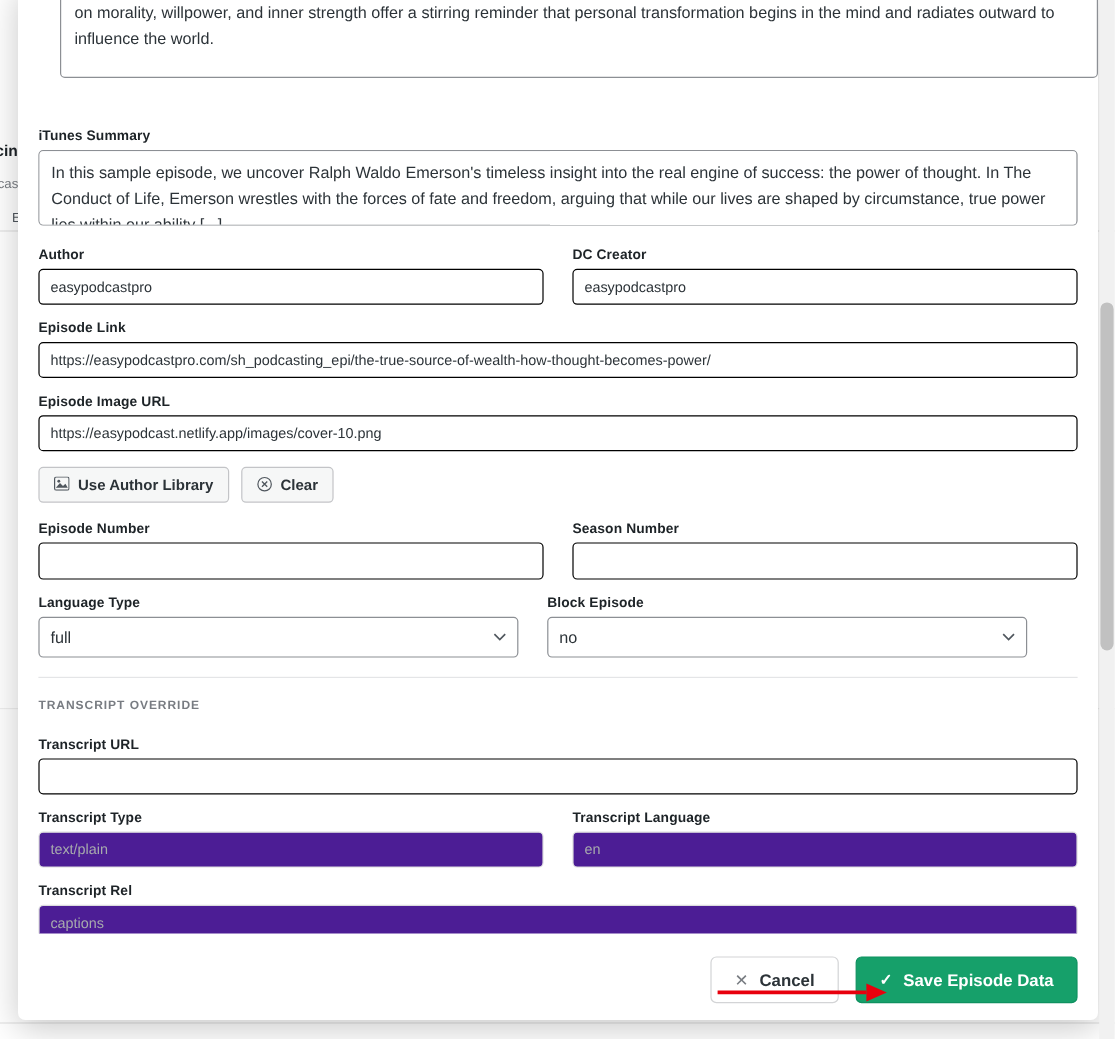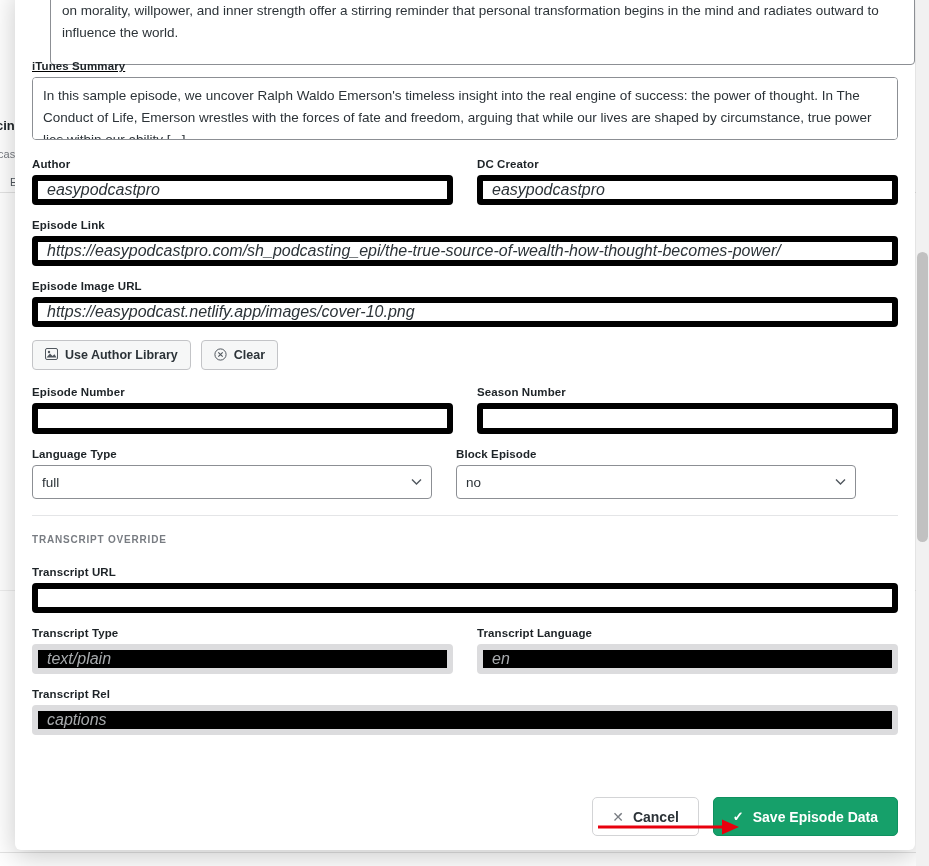--- a/index.html
+++ b/index.html
@@ -123,33 +123,32 @@
   }
   .row {
     display: flex;
     gap: 24px;
   }
   .col { flex: 1; min-width: 0; }
 
   .text-input {
     width: 100%;
     height: 30px;
-    border: 6px solid #000000;
+    border: 1px solid #000000;
     border-radius: 4px;
     background: #fff;
-    font-size: 16px;
+    font-size: 12px;
     color: #2c3338;
     padding: 0 9px;
     font-family: "Liberation Sans", sans-serif;
     outline: none;
-    font-style: italic;
   }
   .text-input::placeholder { color: #a7aaad; }
   .text-input.disabled {
-    background: #000000;
+    background: #4c1d95;
     border-color: #dcdcde;
     color: #a7aaad;
   }
   .select-box {
     position: relative;
     width: 100%;
     height: 25px;
   }
   select.select-ctl {
     width: 100%;
@@ -290,21 +289,21 @@
   <div class="bg-hr"></div>
   <div class="bg-hr2"></div>
   <div class="bg-hr3"></div>
 
   <div class="modal">
 
     <div class="textarea-top">challenges us to confront our limitations—not to surrender to them, but to use them as stepping-stones toward self-mastery. His reflections on morality, willpower, and inner strength offer a stirring reminder that personal transformation begins in the mind and radiates outward to influence the world.</div>
 
     <div class="modal-body">
 
-      <div style="margin-top:72px;text-decoration:underline;">
+      <div style="margin-top:120px;">
         <div class="field-label">iTunes Summary</div>
         <textarea class="textarea-box" rows="3" style="height: 63px;">In this sample episode, we uncover Ralph Waldo Emerson's timeless insight into the real engine of success: the power of thought. In The Conduct of Life, Emerson wrestles with the forces of fate and freedom, arguing that while our lives are shaped by circumstance, true power lies within our ability [...]</textarea>
       </div>
 
       <div class="row" style="margin-top:14px;">
         <div class="col">
           <div class="field-label">Author</div>
           <input class="text-input" value="easypodcastpro" style="">
         </div>
         <div class="col">

